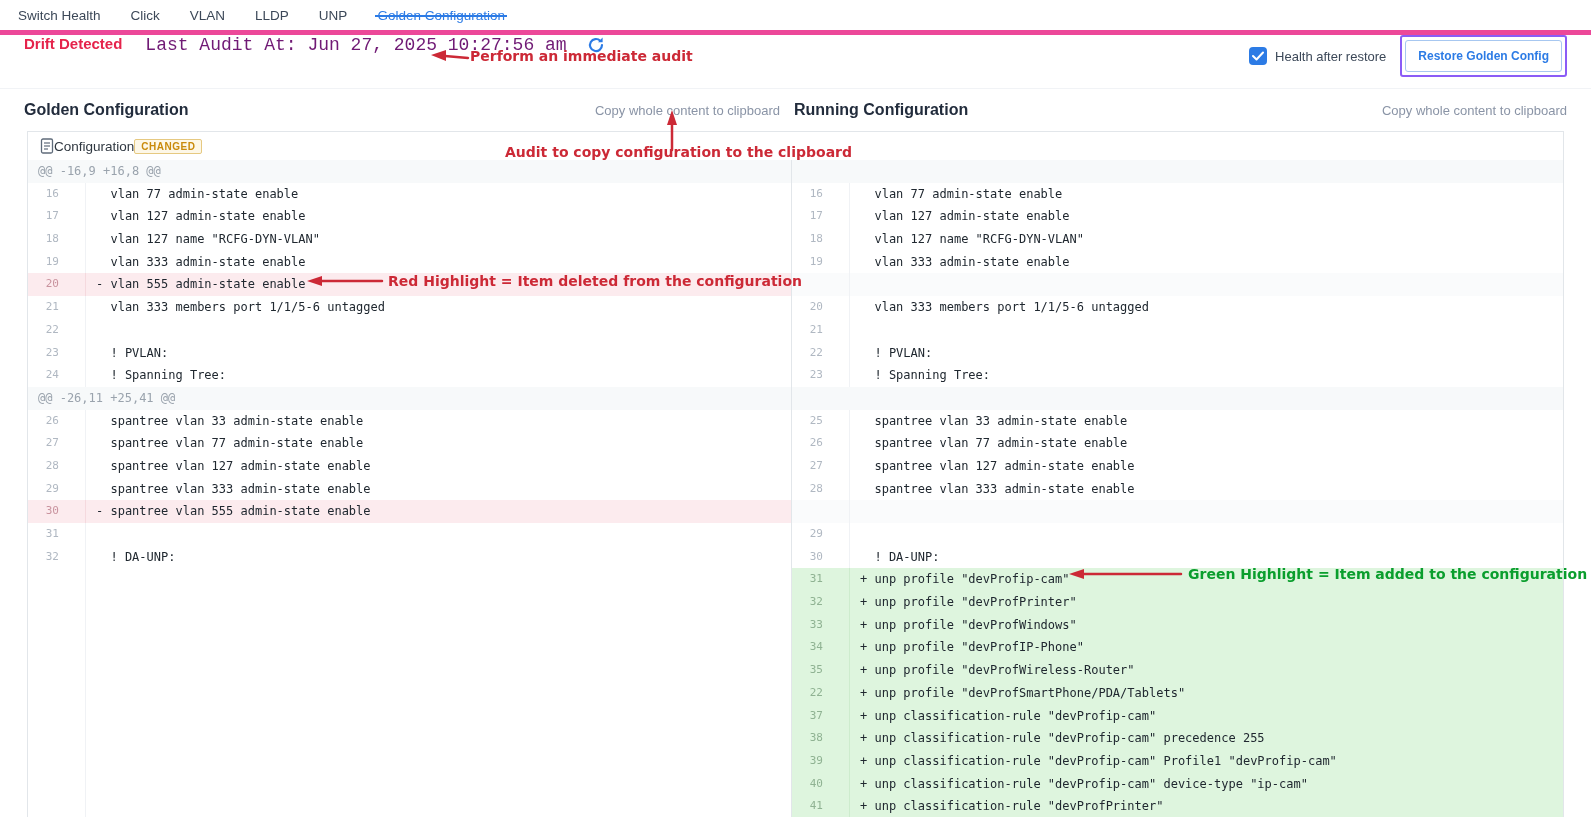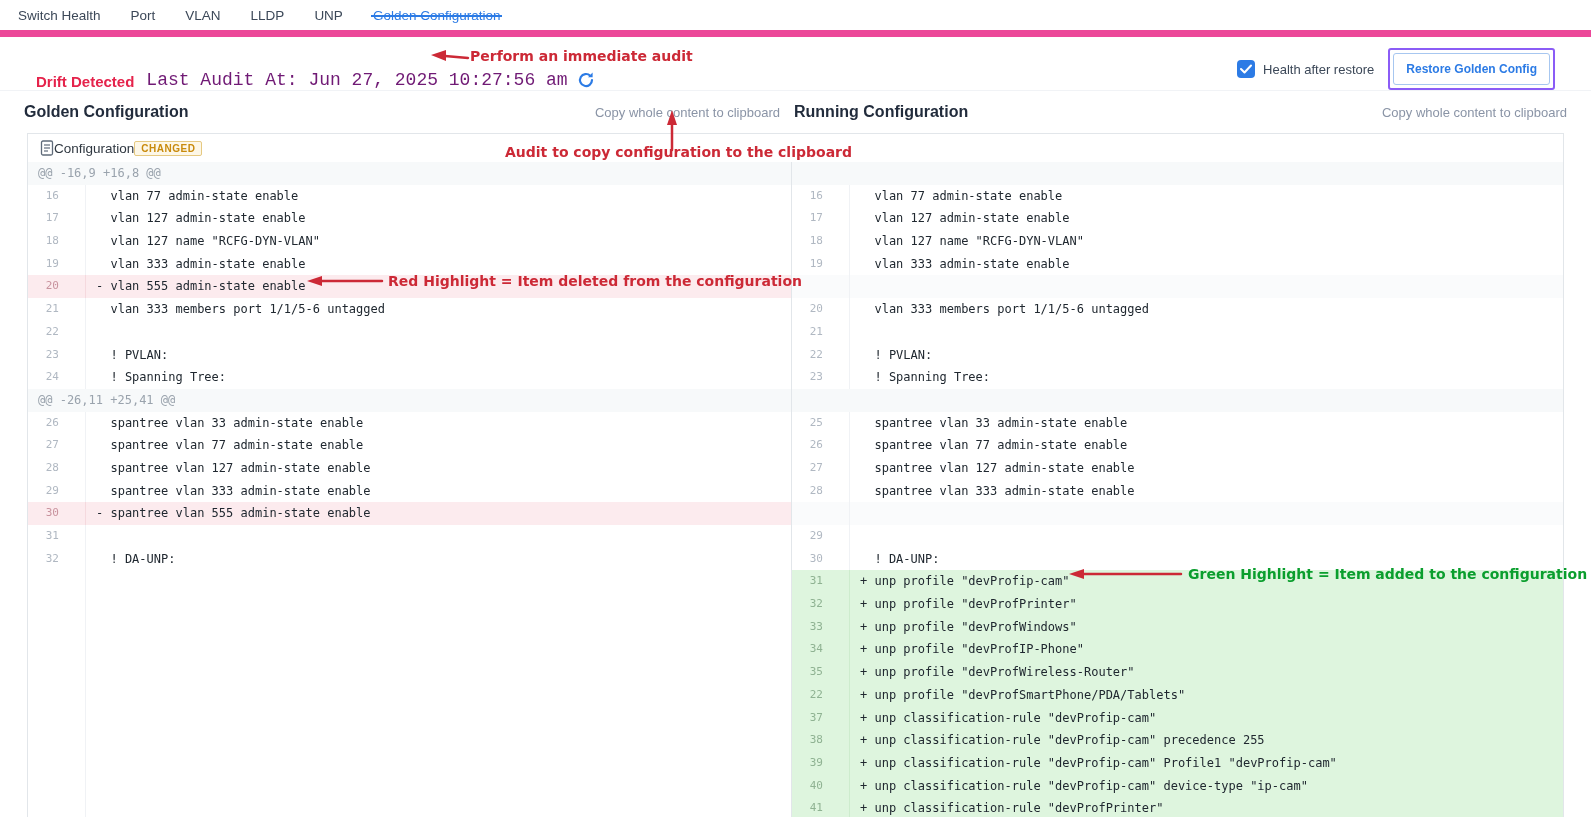--- a/index.html
+++ b/index.html
@@ -1,28 +1,28 @@
 <!DOCTYPE html>
 <html><head>
 <meta charset="utf-8">
 <style>
   html,body{margin:0;padding:0;background:#fff;}
   .page{position:relative;width:1591px;height:817px;background:#fff;overflow:hidden;
         font-family:"Liberation Sans",sans-serif;color:#3c4858;}
 
   
   .tab-bar{display:flex;height:32px;align-items:stretch;gap:26px;padding:15px 16px;
-           border-bottom:7px solid #ec4899;box-sizing:border-box;}
+           border-bottom:5px solid #ec4899;box-sizing:border-box;}
   .tab{display:flex;align-items:center;font-size:13.5px;color:#3c4858;cursor:pointer;
        border-bottom:2px solid transparent;padding:0 2px;white-space:nowrap;}
   .tab.active{color:#2c7be5;border-bottom-color:#2c7be5;}
 
   
-  .audit-bar{display:flex;align-items:flex-end;height:54px;padding:0 36px;
-             border-bottom:1px solid #f1f3f6;box-sizing:border-box;}
+  .audit-bar{display:flex;align-items:flex-start;height:54px;padding:0 24px;
+             border-bottom:1px solid #f1f3f6;box-sizing:border-box;gap:11px;}
   .drift-status{font-size:15px;font-weight:700;color:#e5234b;margin-right:12px;white-space:nowrap;}
   .last-audit{font-size:18px;color:#701a75;white-space:nowrap;font-family:Liberation Mono, monospace;}
   .refresh-btn{width:20px;height:20px;margin-left:8px;cursor:pointer;flex-shrink:0;}
   .audit-right{margin-left:auto;display:flex;align-items:center;}
   .checkbox{width:18px;height:18px;background:#2c7be5;border-radius:4px;display:flex;
             align-items:center;justify-content:center;cursor:pointer;flex-shrink:0;}
   .reboot-label{font-size:13px;color:#3c4858;margin:0 14px 0 8px;white-space:nowrap;}
   .annotation-box{border:2px solid #8b5cf6;border-radius:3px;padding:3px;}
   .restore-btn{background:#fff;border:1px solid #a7c7f0;color:#2c7be5;font-size:12px;
                font-weight:700;padding:8px 12px;border-radius:3px;cursor:pointer;
@@ -65,21 +65,21 @@
   .note.red{color:#cc2936;}
   .note.green{color:#0a9e2d;}
 </style>
 </head>
 <body>
 
 <div class="page">
 
   <div class="tab-bar">
       <div class="tab">Switch Health</div>
-      <div class="tab">Port</div>
+      <div class="tab">Click</div>
       <div class="tab">VLAN</div>
       <div class="tab">LLDP</div>
       <div class="tab">UNP</div>
       <div class="tab active">Golden Configuration</div>
     </div>
 
   <div class="audit-bar">
     <span class="drift-status">Drift Detected</span>
     <span class="last-audit">Last Audit At: Jun 27, 2025 10:27:56 am</span>
     <span class="refresh-btn">

